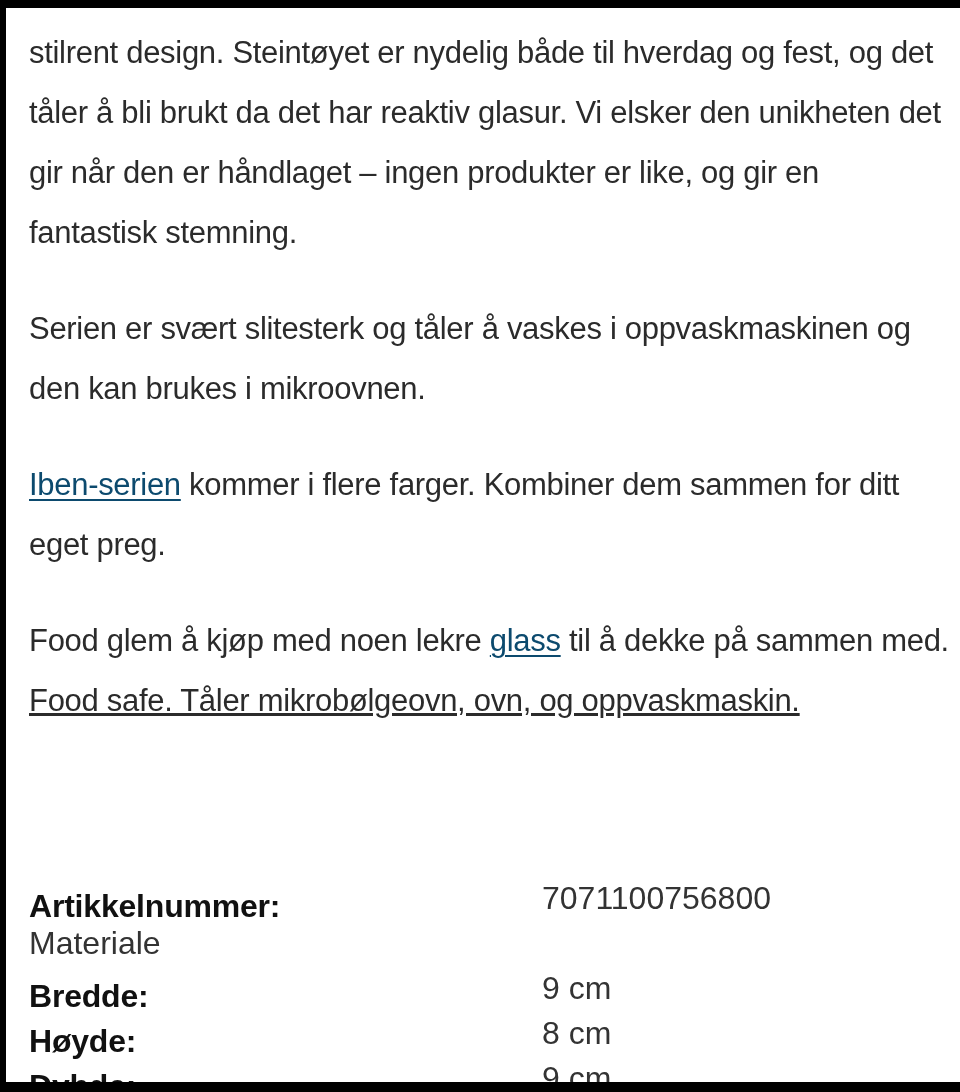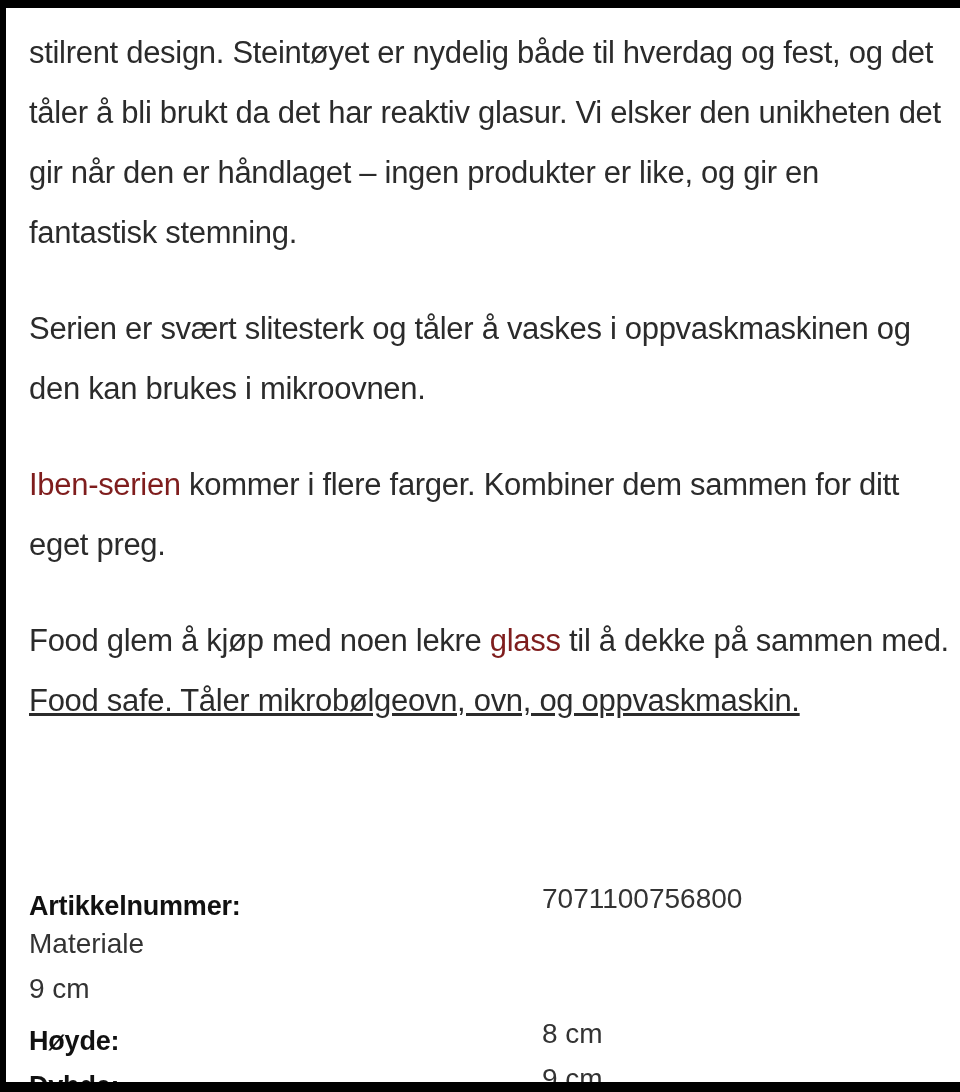--- a/index.html
+++ b/index.html
@@ -47,45 +47,46 @@
       margin: 0;
     }
     .content p + p {
       margin-top: 36px;
     }
     .content p.tight {
       margin-top: 0;
       text-decoration: underline;
     }
     .content a {
-      color: #7f1d1d;
+      color: #0c4a6e;
+      text-decoration: underline;
       text-decoration-thickness: 2px;
       text-underline-offset: 4px;
     }
     .specs {
       position: absolute;
       left: 23px;
       top: 868px;
       width: 900px;
     }
     .spec-row {
       display: flex;
       height: 45px;
       align-items: center;
     }
     .spec-label {
       width: 513px;
       font-weight: bold;
-      font-size: 27px;
+      font-size: 32px;
       color: #111;
       letter-spacing: -0.2px;
       margin-top: 16px;
     }
     .spec-value {
-      font-size: 28px;
+      font-size: 32px;
       color: #333;
     }
   </style>
 </head>
 <body>
 
 <div class="top-bar"></div>
 
 <div class="page">
   <div class="content">
@@ -98,20 +99,21 @@
 
   <div class="specs">
     <div class="spec-row">
       <span class="spec-label">Artikkelnummer:</span>
       <span class="spec-value">7071100756800</span>
     </div>
     <div class="spec-row">
       <span class="spec-value">Materiale</span>
     </div>
     <div class="spec-row">
+      <span class="spec-label">Bredde:</span>
       <span class="spec-value">9 cm</span>
     </div>
     <div class="spec-row">
       <span class="spec-label">Høyde:</span>
       <span class="spec-value">8 cm</span>
     </div>
     <div class="spec-row">
       <span class="spec-label">Dybde:</span>
       <span class="spec-value">9 cm</span>
     </div>

